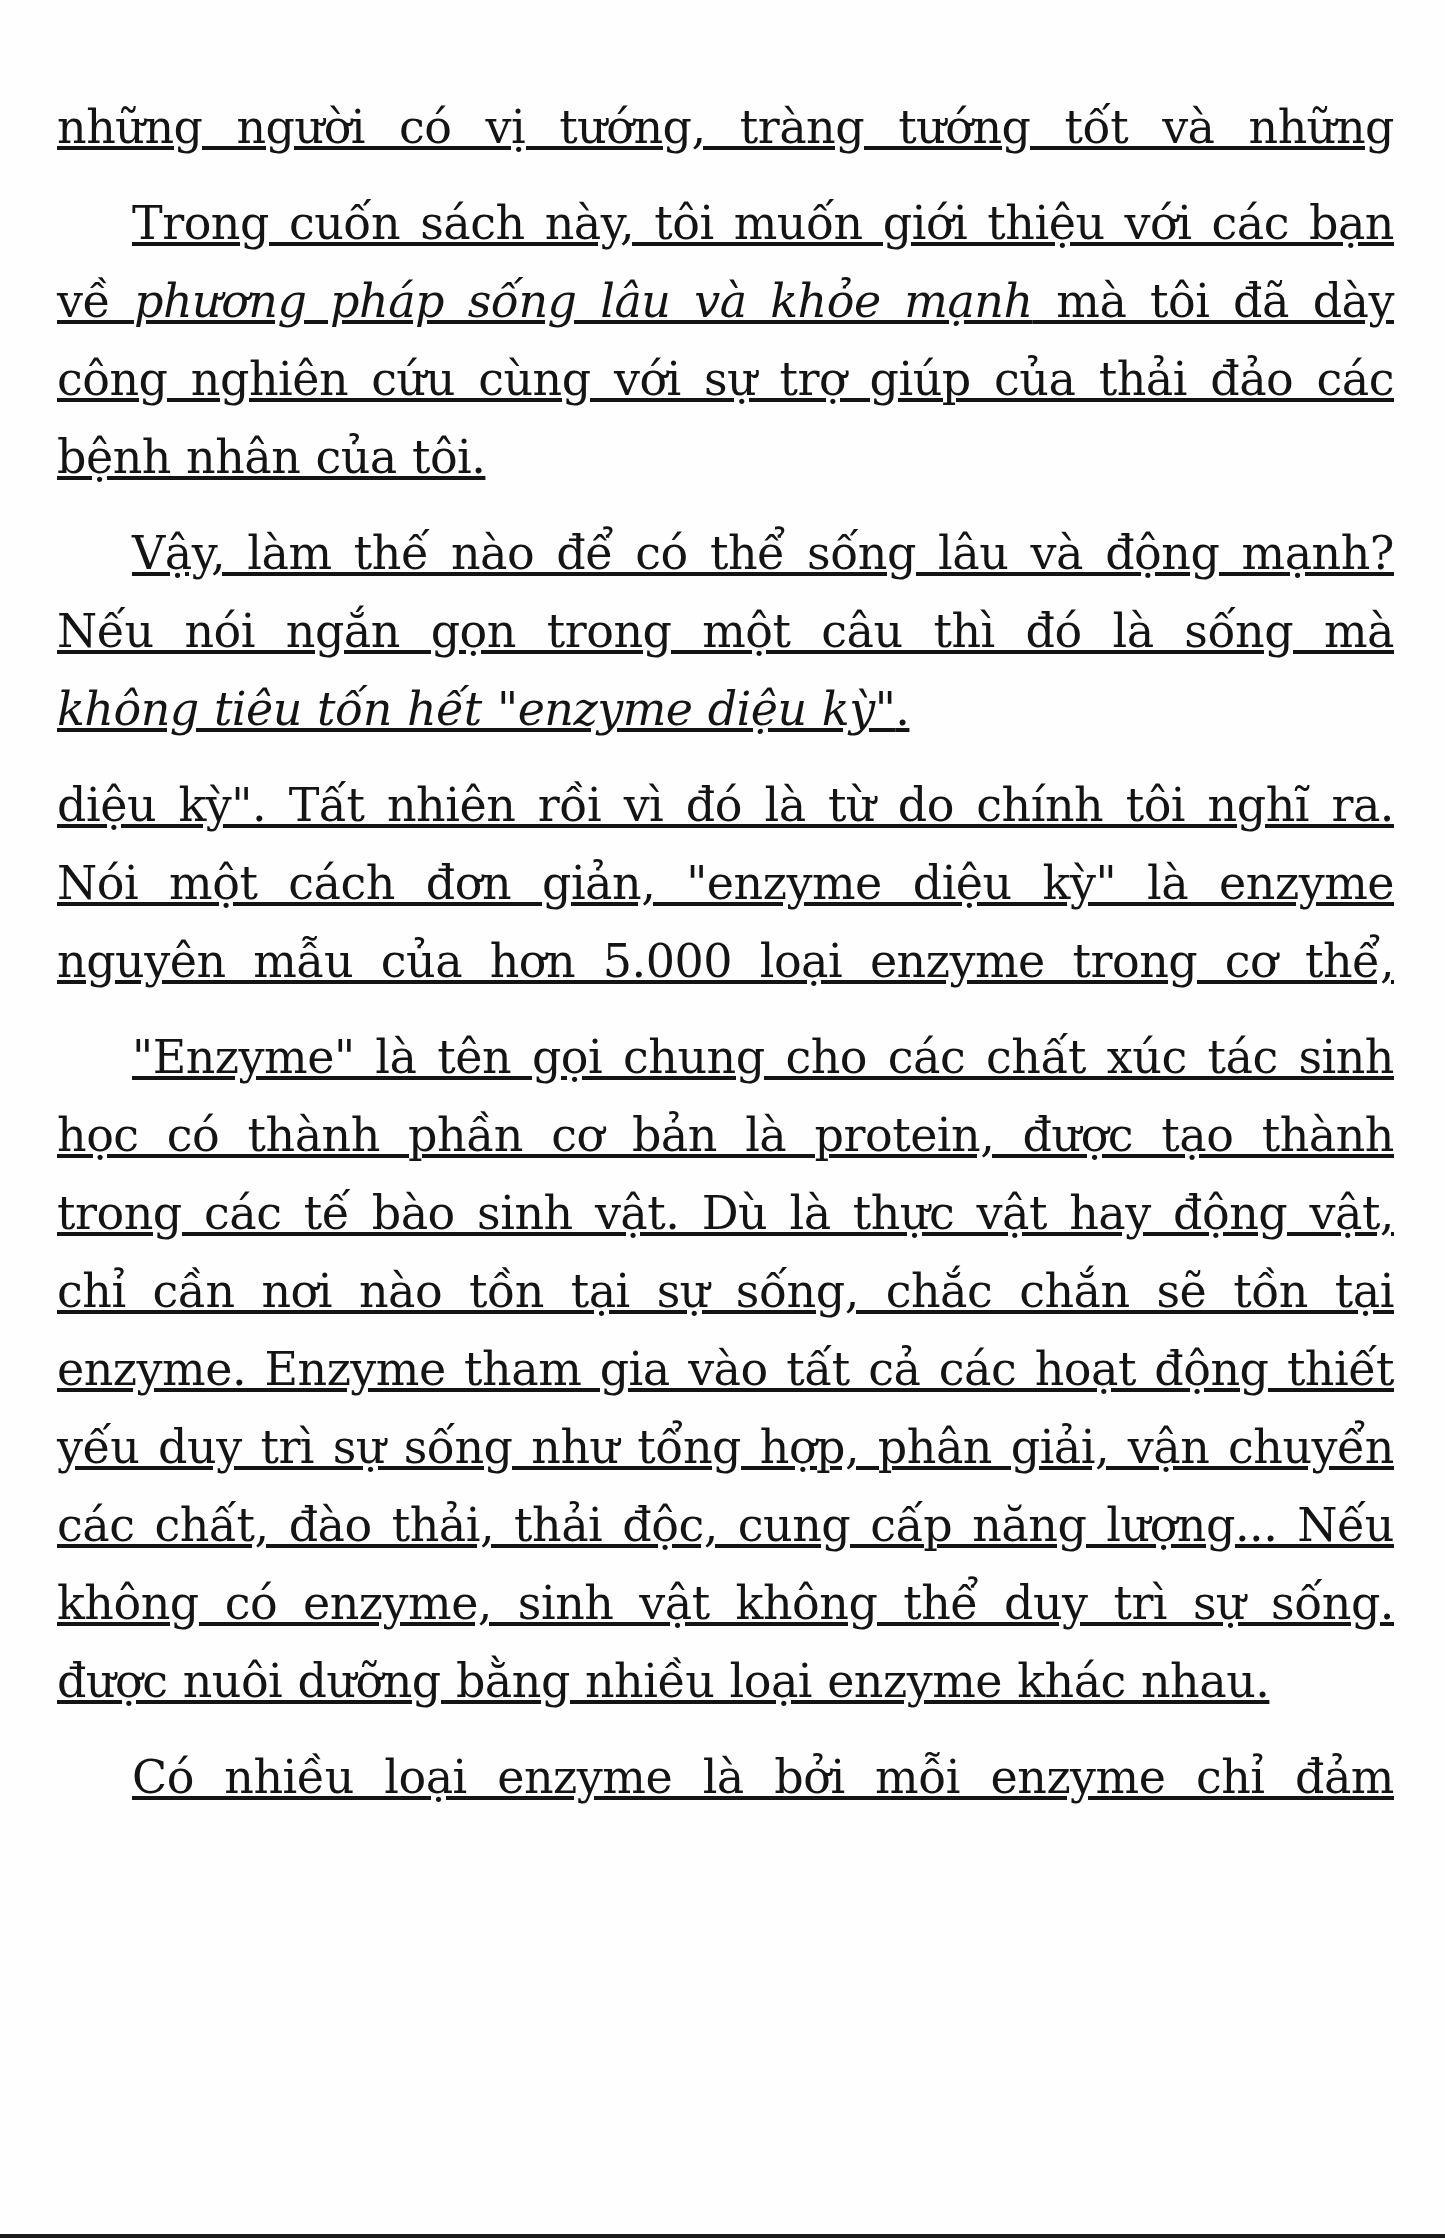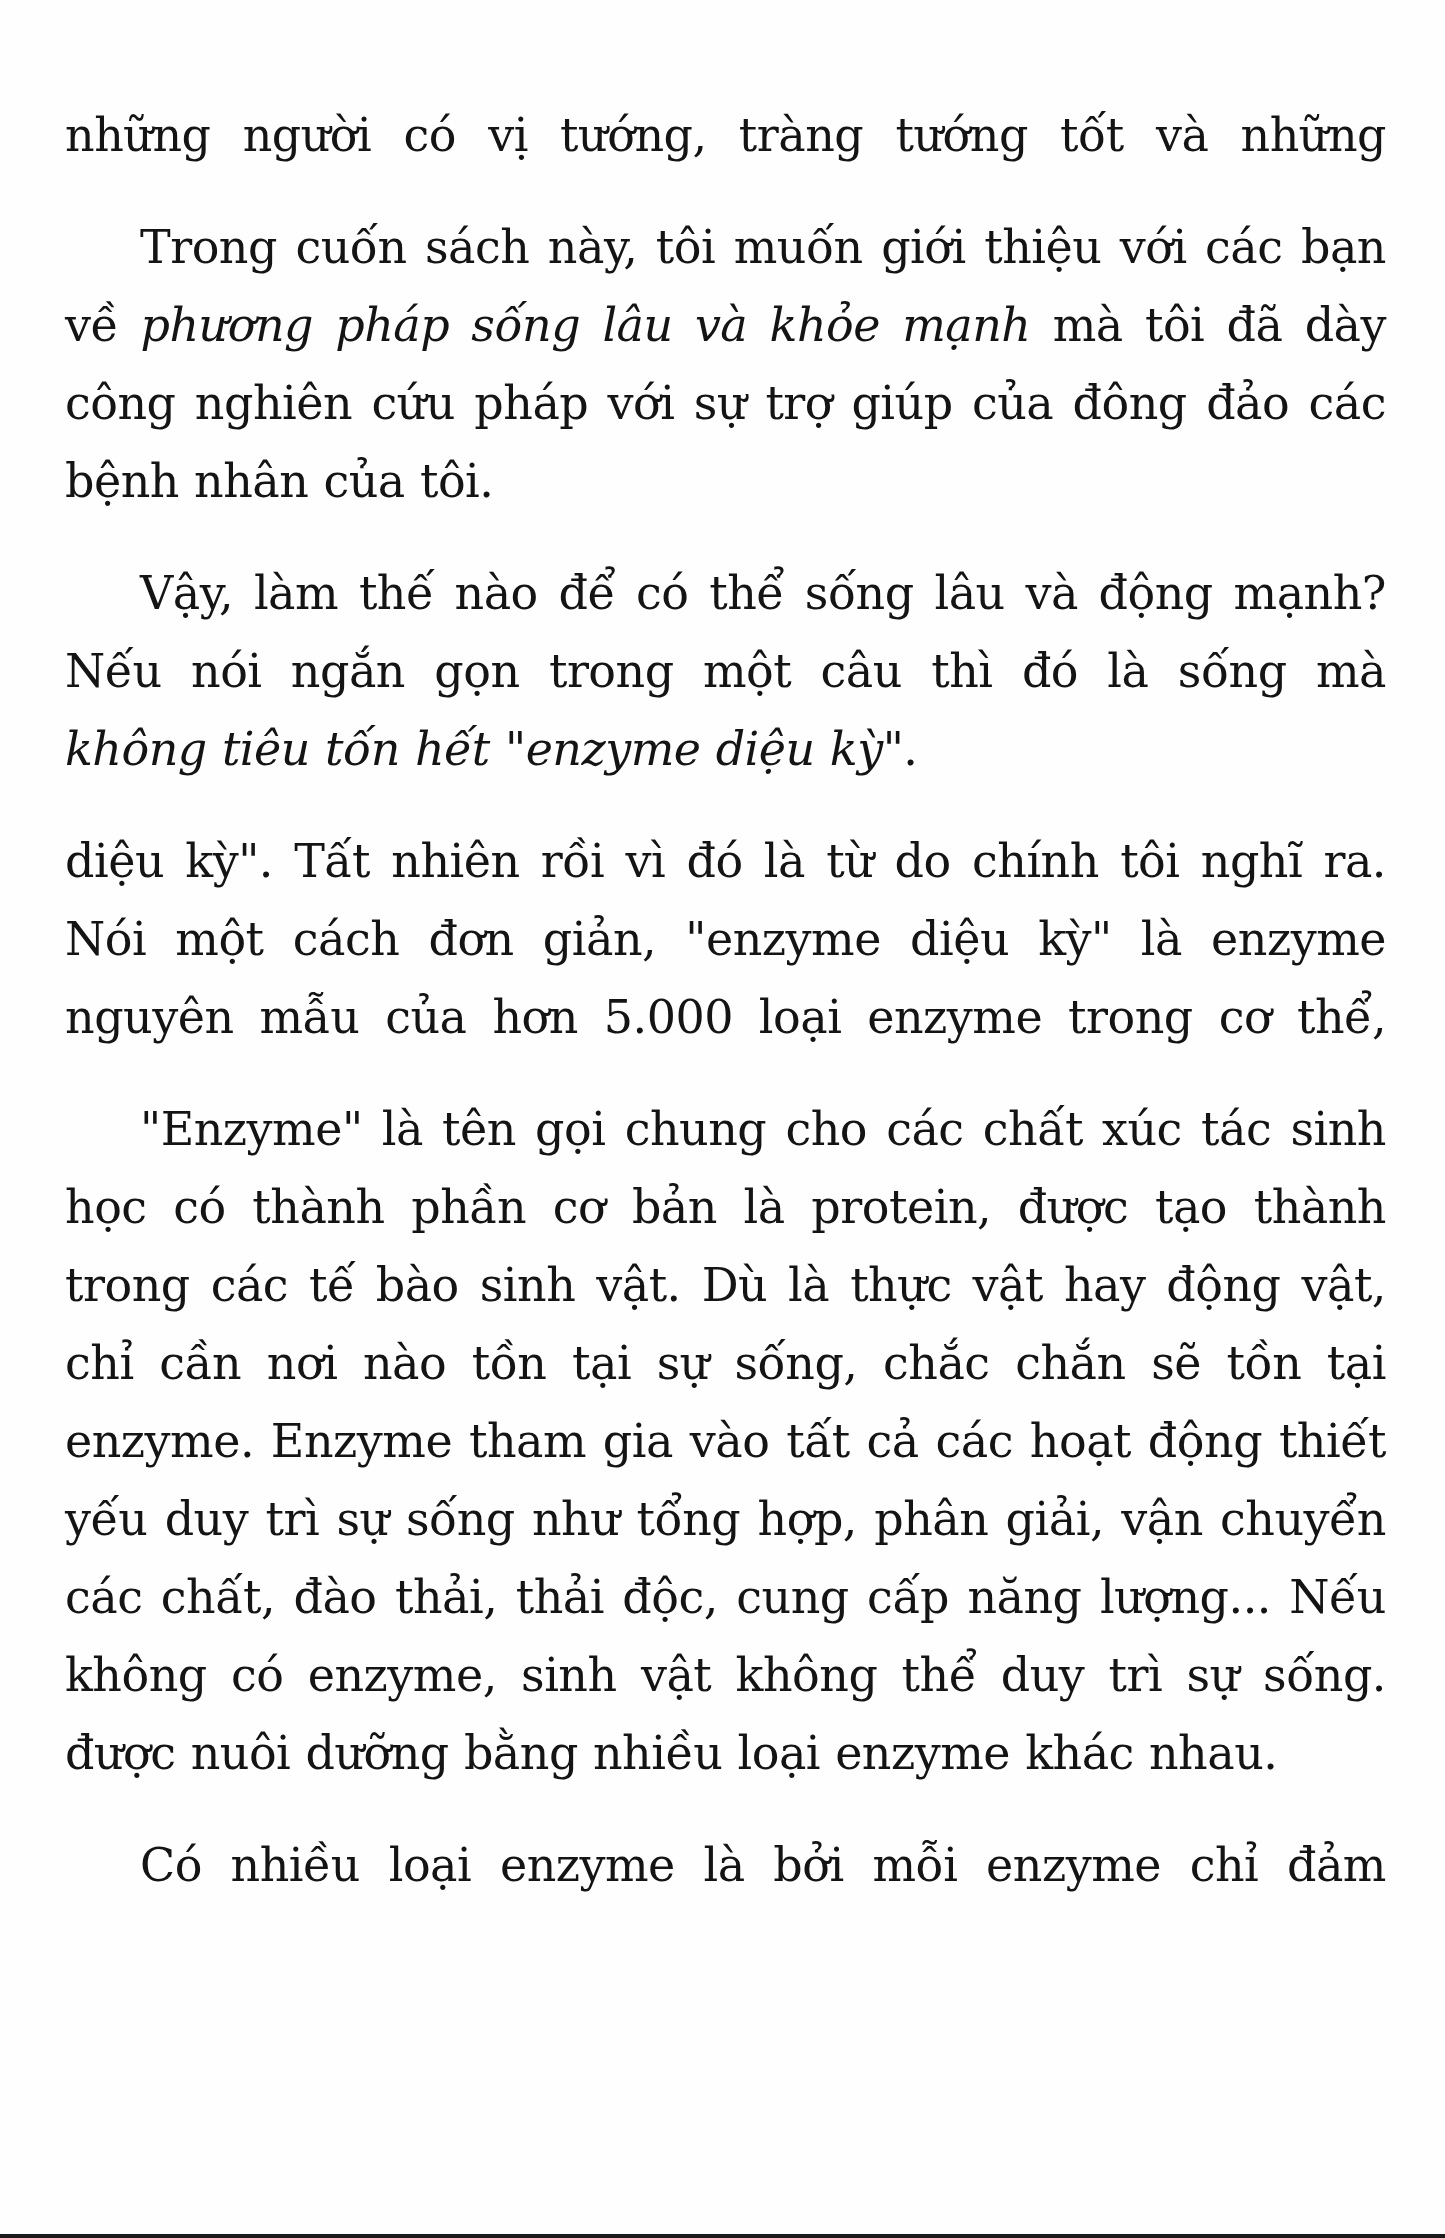--- a/index.html
+++ b/index.html
@@ -20,23 +20,24 @@
       top: 88px;
       width: 1337px;
       font-family: "DejaVu Serif", "Liberation Serif", serif;
       font-size: 46px;
       line-height: 78px;
       color: #141414;
       letter-spacing: -0.5px;
       word-spacing: 1px;
     }
     .para {
-      margin: 8px;
+      margin: 0;
       text-align: justify;
       text-align-last: left;
+      text-decoration: underline;
     }
     .para .line {
       display: block;
       text-align: justify;
       text-align-last: justify;
       white-space: nowrap;
       overflow: visible;
       height: 78px;
     }
     .para .line.last {
@@ -64,21 +65,21 @@
 <div class="page">
 
   <p class="para">
     <span class="line">những người có vị tướng, tràng tướng tốt và những</span>
   </p>
   <div class="gap"></div>
 
   <p class="para">
     <span class="line indent">Trong cuốn sách này, tôi muốn giới thiệu với các bạn</span>
     <span class="line"><span>về </span><em>phương pháp sống lâu và khỏe mạnh</em><span> mà tôi đã dày</span></span>
-    <span class="line">công nghiên cứu pháp với sự trợ giúp của đông đảo các</span>
+    <span class="line">công nghiên cứu cùng với sự trợ giúp của thải đảo các</span>
     <span class="line last">bệnh nhân của tôi.</span>
   </p>
   <div class="gap"></div>
 
   <p class="para">
     <span class="line indent">Vậy, làm thế nào để có thể sống lâu và động mạnh?</span>
     <span class="line">Nếu nói ngắn gọn trong một câu thì đó là sống mà</span>
     <span class="line last"><em>không tiêu tốn hết "enzyme diệu kỳ"</em><span>.</span></span>
   </p>
   <div class="gap"></div>

